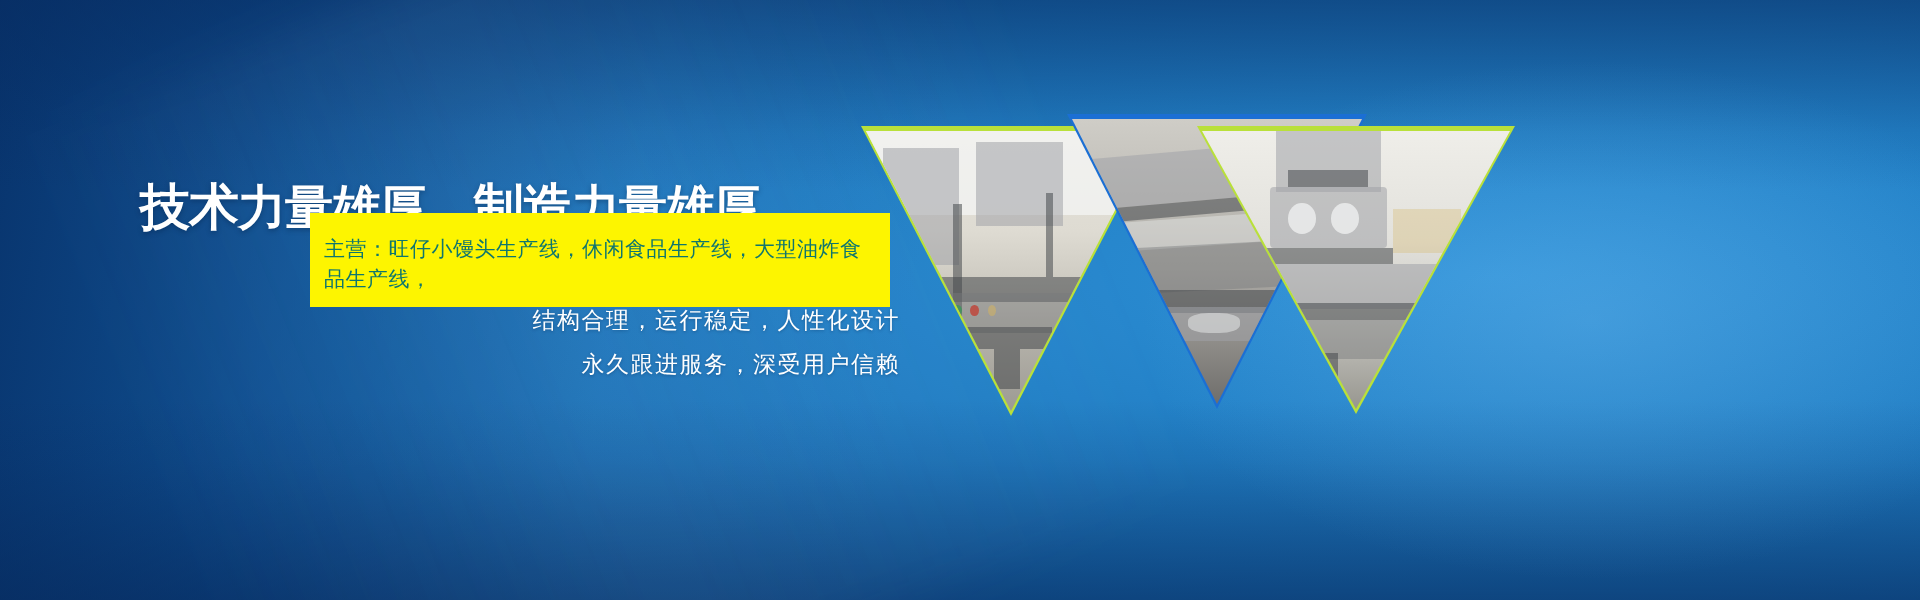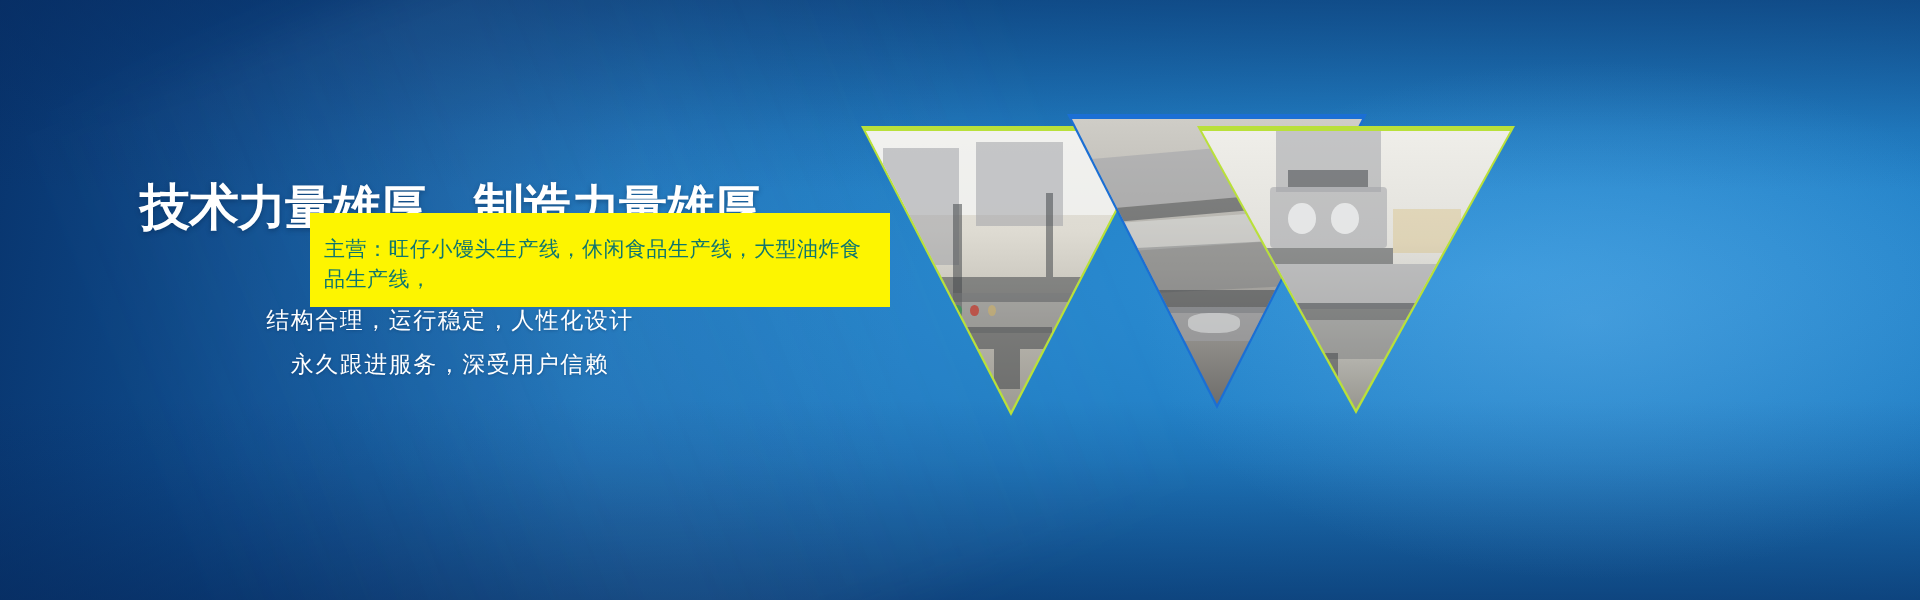--- a/index.html
+++ b/index.html
@@ -104,21 +104,21 @@
   .yellow-box .yline {
     display: block;
     letter-spacing: 0.5px;
   }
 
   
   .subline {
     position: absolute;
     left: 0;
     width: 900px;
-    text-align: center;
+    text-align: right;
     color: #ffffff;
     font-size: 23px;
     letter-spacing: 1.5px;
     text-shadow: 0 1px 3px rgba(3,32,70,0.35);
   }
   .subline.l1 { top: 123px; }
   .subline.l2 { top: 167px; }
 
   
   .photos {

